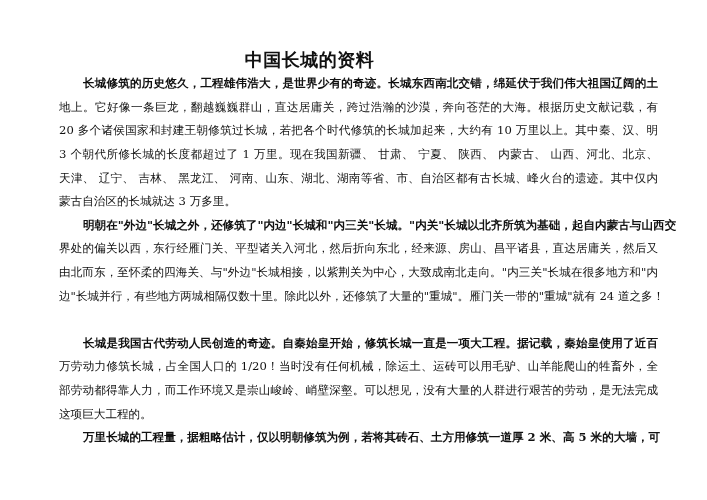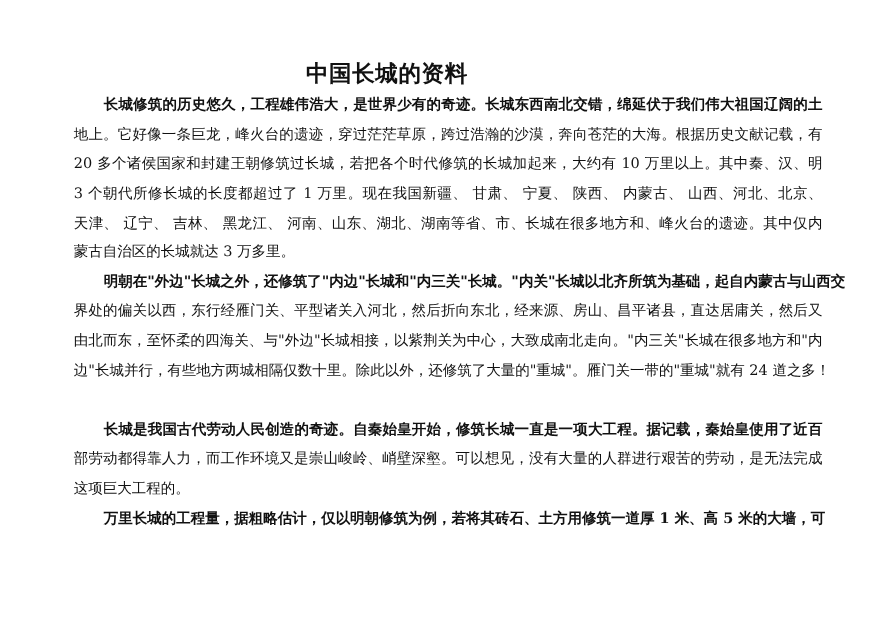--- a/index.html
+++ b/index.html
@@ -57,39 +57,40 @@
   </style>
 </head>
 <body>
 
 <div class="doc-title">中国长城的资料</div>
 
 <div class="doc-body">
 
   <div>
     <div class="line indent">长城修筑的历史悠久，工程雄伟浩大，是世界少有的奇迹。长城东西南北交错，绵延伏于我们伟大祖国辽阔的土</div>
-    <div class="line">地上。它好像一条巨龙，峰火台的遗迹，穿过茫茫草原，跨过浩瀚的沙漠，奔向苍茫的大海。根据历史文献记载，有</div>
+    <div class="line">地上。它好像一条巨龙，翻越巍巍群山，直达居庸关，跨过浩瀚的沙漠，奔向苍茫的大海。根据历史文献记载，有</div>
     <div class="line">20 多个诸侯国家和封建王朝修筑过长城，若把各个时代修筑的长城加起来，大约有 10 万里以上。其中秦、汉、明</div>
     <div class="line">3 个朝代所修长城的长度都超过了 1 万里。现在我国新疆、 甘肃、 宁夏、 陕西、 内蒙古、 山西、河北、北京、</div>
-    <div class="line">天津、 辽宁、 吉林、 黑龙江、 河南、山东、湖北、湖南等省、市、长城在很多地方和、峰火台的遗迹。其中仅内</div>
+    <div class="line">天津、 辽宁、 吉林、 黑龙江、 河南、山东、湖北、湖南等省、市、自治区都有古长城、峰火台的遗迹。其中仅内</div>
     <div class="line last">蒙古自治区的长城就达 3 万多里。</div>
   </div>
 
   <div>
     <div class="line indent">明朝在"外边"长城之外，还修筑了"内边"长城和"内三关"长城。"内关"长城以北齐所筑为基础，起自内蒙古与山西交</div>
     <div class="line">界处的偏关以西，东行经雁门关、平型诸关入河北，然后折向东北，经来源、房山、昌平诸县，直达居庸关，然后又</div>
     <div class="line">由北而东，至怀柔的四海关、与"外边"长城相接，以紫荆关为中心，大致成南北走向。"内三关"长城在很多地方和"内</div>
     <div class="line last">边"长城并行，有些地方两城相隔仅数十里。除此以外，还修筑了大量的"重城"。雁门关一带的"重城"就有 24 道之多！</div>
   </div>
 
   <div class="blank"></div>
 
   <div>
     <div class="line indent">长城是我国古代劳动人民创造的奇迹。自秦始皇开始，修筑长城一直是一项大工程。据记载，秦始皇使用了近百</div>
+    <div class="line">万劳动力修筑长城，占全国人口的 1/20！当时没有任何机械，除运土、运砖可以用毛驴、山羊能爬山的牲畜外，全</div>
     <div class="line">部劳动都得靠人力，而工作环境又是崇山峻岭、峭壁深壑。可以想见，没有大量的人群进行艰苦的劳动，是无法完成</div>
     <div class="line last">这项巨大工程的。</div>
   </div>
 
   <div>
-    <div class="line indent">万里长城的工程量，据粗略估计，仅以明朝修筑为例，若将其砖石、土方用修筑一道厚 1 米、高 5 米的大墙，可</div>
+    <div class="line indent">万里长城的工程量，据粗略估计，仅以明朝修筑为例，若将其砖石、土方用修筑一道厚 2 米、高 5 米的大墙，可</div>
   </div>
 
 </div>
 
 </body></html>

